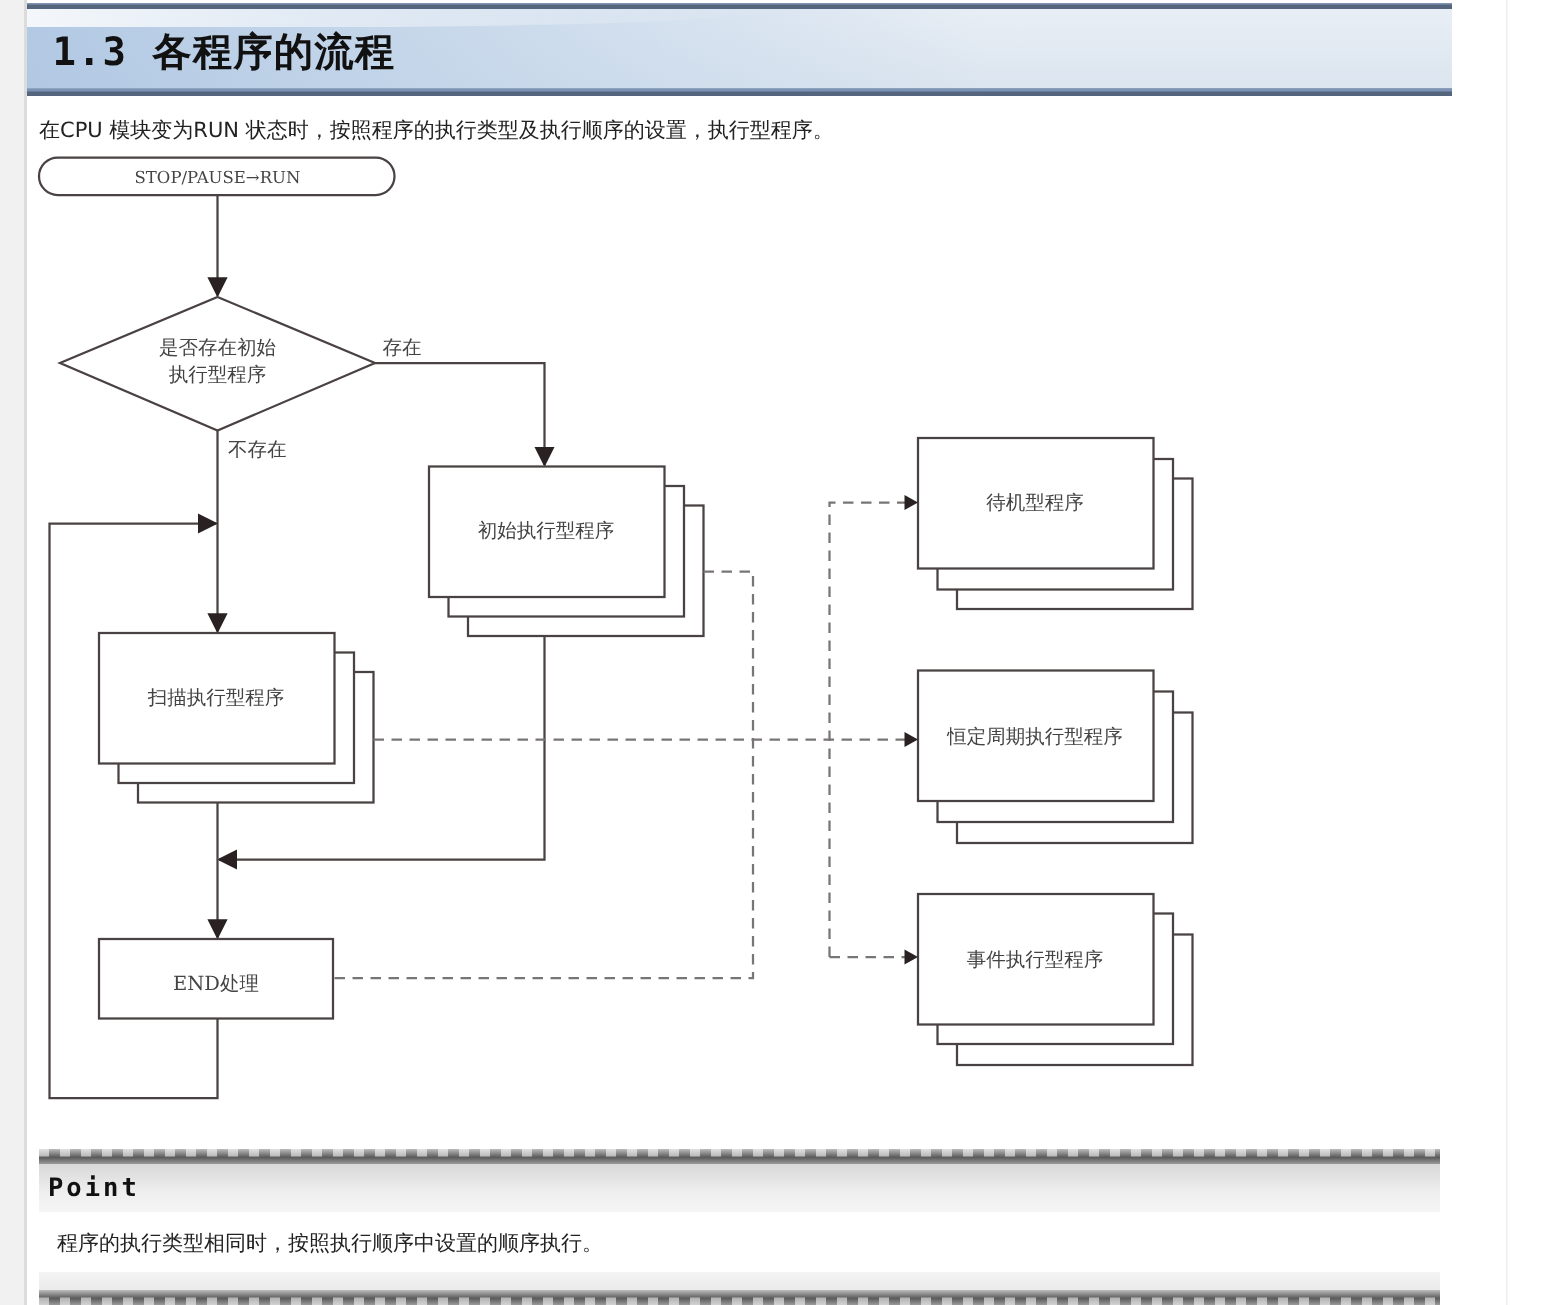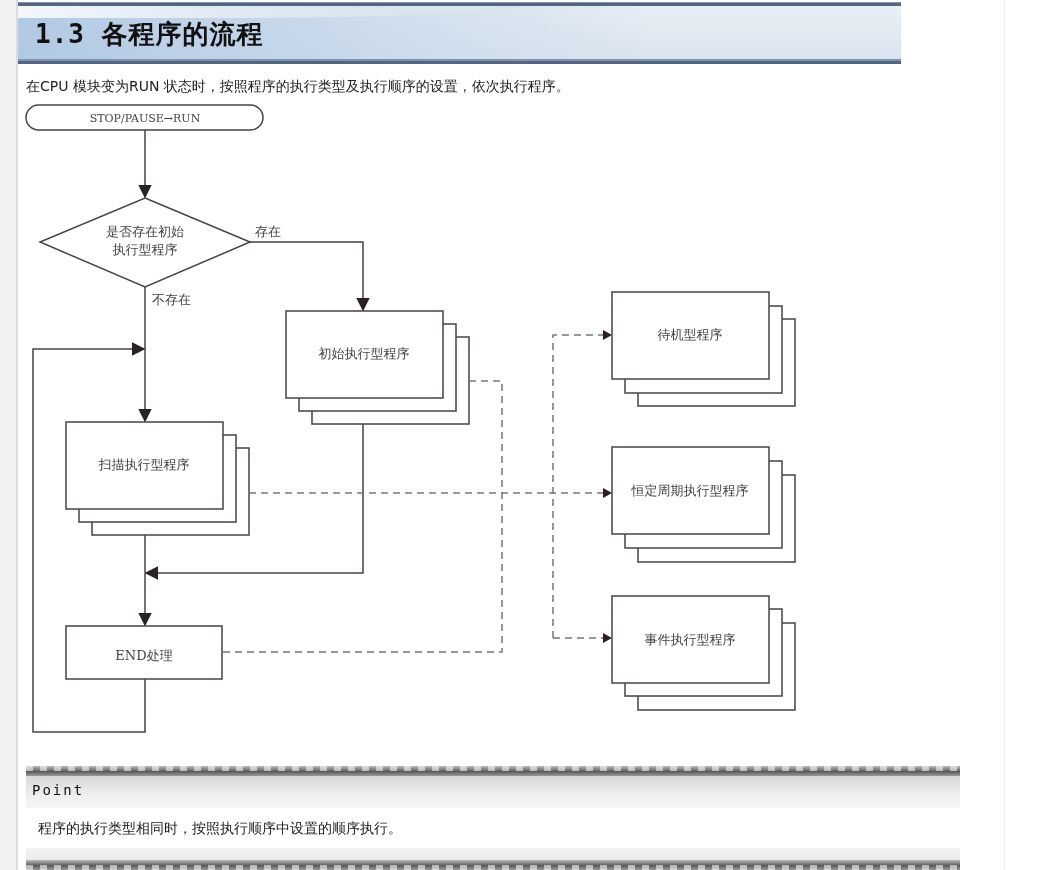--- a/index.html
+++ b/index.html
@@ -11,21 +11,21 @@
     }
     .left-border {
       position: absolute; left: 0; top: 0; width: 16px; height: 870px;
       background: #f1f1f1; border-right: 2px solid #dcdcdc;
     }
     .right-rule {
       position: absolute; left: 1004px; top: 0; width: 1px; height: 870px;
       background: #eeeeee;
     }
     .section-header {
-      position: absolute; left: 18px; top: 2px; width: 883px; height: 62px;
+      position: absolute; left: 18px; top: 2px; width: 950px; height: 62px;
       background: linear-gradient(180deg, #e8eef5 0%, #dbe5ef 100%);
       box-sizing: border-box;
       border-top: 4px solid #55657e;
       border-bottom: 5px solid #55657e;
     }
     .section-header::before {
       content: ""; position: absolute; left: 0; right: 0; top: -4px; height: 1px; background: #7f95b3;
     }
     .section-header::after {
       content: ""; position: absolute; left: 0; right: 0; bottom: -2px; height: 2px; background: #7b93b5;
@@ -63,21 +63,21 @@
       background-size: 14px 5px, 100% 100%;
       background-repeat: repeat-x, no-repeat;
     }
     .checker.top { background-position: 0 0, 0 0; }
     .checker.bottom { background-position: 0 5px, 0 0; }
     .point-head {
       height: 32px; position: relative;
       background: linear-gradient(180deg, #d8d8d8 0%, #efefef 60%, #f5f5f5 100%);
     }
     .point-label {
-      position: absolute; left: 6px; top: 6px; font-size: 14px; font-weight: normal;
+      position: absolute; left: 6px; top: 6px; font-size: 17px; font-weight: bold;
       letter-spacing: 2px; color: #111;
       font-family: "DejaVu Sans Mono", "Liberation Mono", monospace;
     }
     .point-text {
       position: absolute; left: 38px; top: 820px; font-size: 14px; color: #222;
       font-family: Liberation Serif, serif;
     }
     .point-bottom {
       position: absolute; left: 26px; top: 848px; width: 934px; height: 22px;
       background: linear-gradient(180deg, #f4f4f4 0%, #e2e2e2 100%);
@@ -89,21 +89,21 @@
 
 <div class="left-border"></div>
 <div class="right-rule"></div>
 
 <div class="section-header">
   <div class="gloss"></div>
   <div class="gloss2"></div>
   <div class="section-title">1.3  各程序的流程</div>
 </div>
 
-<div class="intro">在CPU 模块变为RUN 状态时，按照程序的执行类型及执行顺序的设置，依次执行程序。</div>
+<div class="intro">在CPU 模块变为RUN 状态时，按照程序的执行类型及执行顺序的设置，执行型程序。</div>
 
 <svg class="flow" width="1041" height="760">
   <defs>
     <marker id="arr" viewBox="0 0 10 10" refX="9" refY="5" markerWidth="9" markerHeight="9" orient="auto-start-reverse">
       <path d="M0,0 L10,5 L0,10 z" fill="#2a2222"></path>
     </marker>
   </defs>
   <g stroke="#4a4242" stroke-width="1.5" fill="none">
 
     <rect x="26" y="105" width="237" height="25" rx="12.5" ry="12.5" fill="#fff"></rect>

